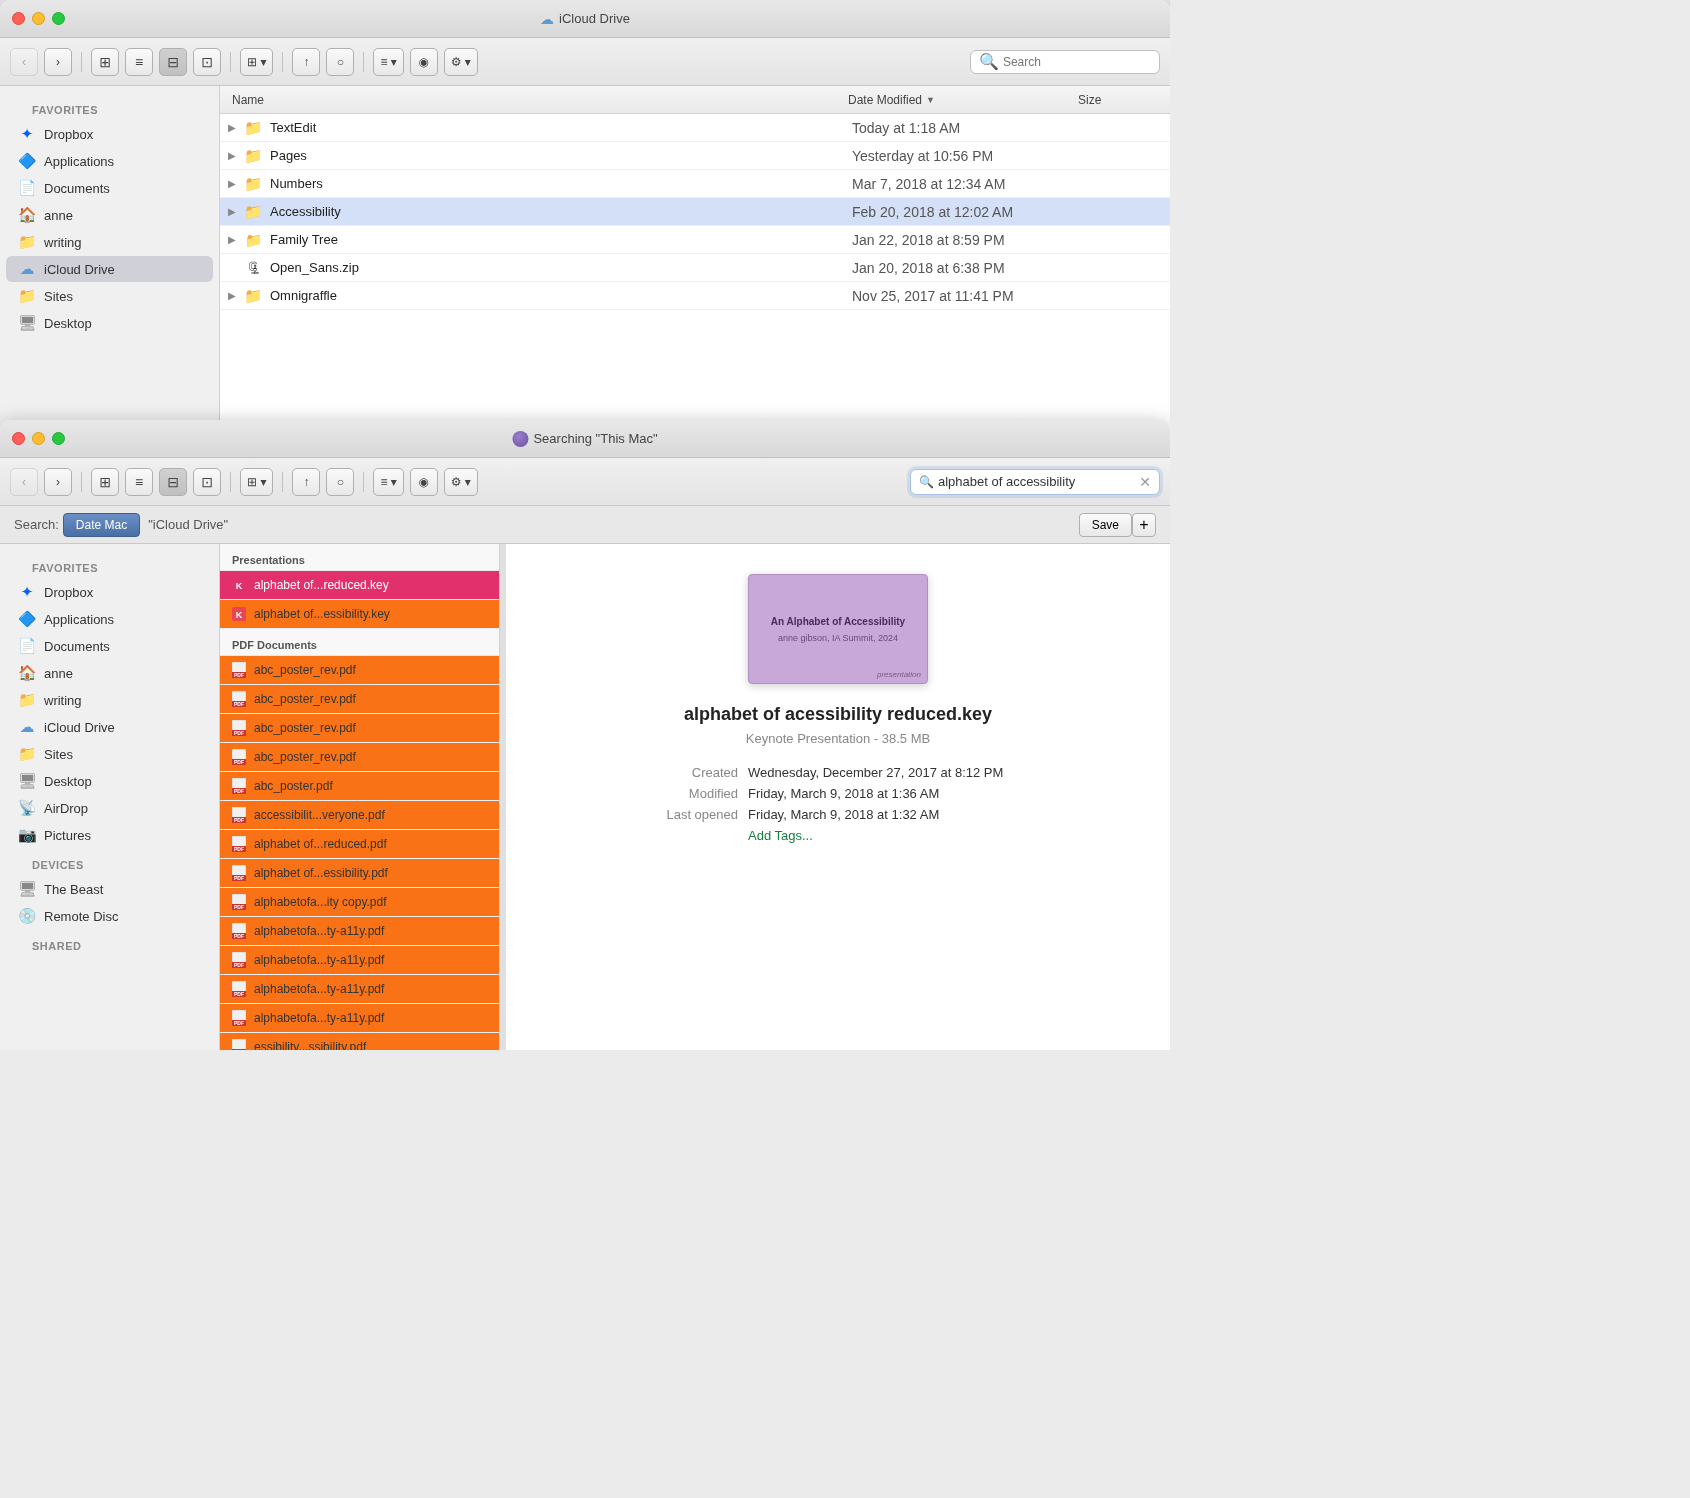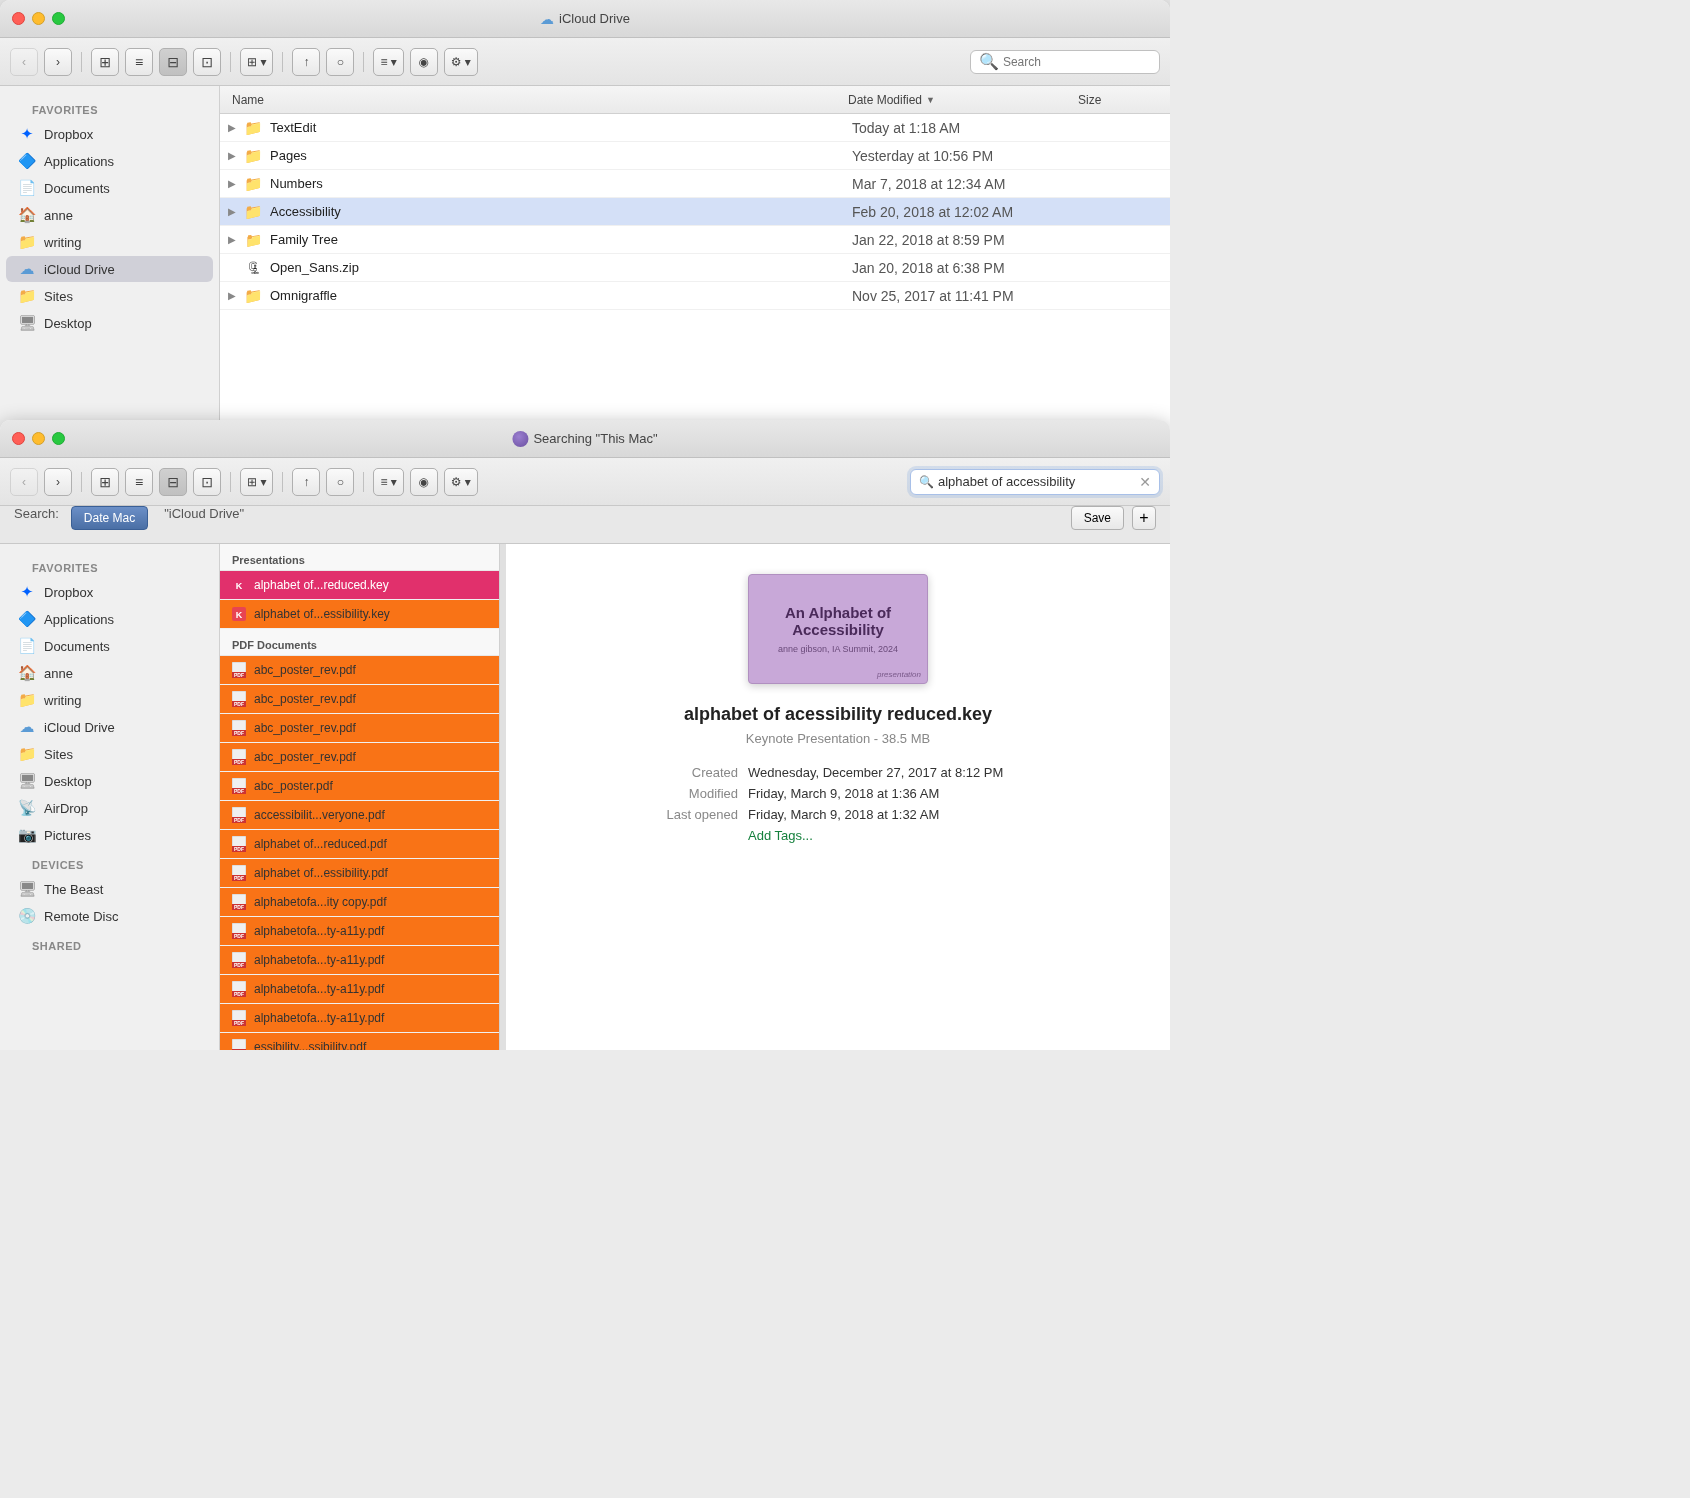--- a/index.html
+++ b/index.html
@@ -232,22 +232,22 @@
       width: 100%;
       color: #333;
     }
     .clear-btn { color: #999; cursor: pointer; font-size: 14px; margin-left: 4px; }
 
     .search-scope-bar {
       height: 38px;
       background: #e8e8e8;
       border-bottom: 1px solid #c8c8c8;
       display: flex;
+      align-items: center;
       padding: 0 14px;
-      gap: 8px;
       font-size: 13px;
     }
 
     .scope-label { color: #555; font-weight: 500; margin-right: 4px; }
 
     .scope-btn {
       height: 24px;
       padding: 0 12px;
       border-radius: 4px;
       border: 1px solid #b0b0b0;
@@ -878,21 +878,21 @@
             <span class="result-name">essibility...ssibility.pdf</span>
           </div>
         </div>
 
         <div class="resize-handle"></div>
 
         <div class="preview-panel">
 
           <div class="preview-thumbnail">
             <div style="padding: 12px; text-align: center;">
-              <div style="font-size: 15px; font-weight: 600; color: #4a2a5a; margin-bottom: 6px;">
+              <div style="font-size: 10px; font-weight: 600; color: #4a2a5a; margin-bottom: 6px;">
                 <span>An Alphabet of Accessibility</span>
               </div>
               <div style="font-size: 9px; color: #6a4a7a;">
                 <span>anne gibson, IA Summit, 2024</span>
               </div>
             </div>
             <div style="position:absolute; bottom:4px; right:6px; font-size:8px; color:#7a5a8a; font-style:italic;">presentation</div>
           </div>
 
           <div class="preview-filename">alphabet of acessibility reduced.key</div>

